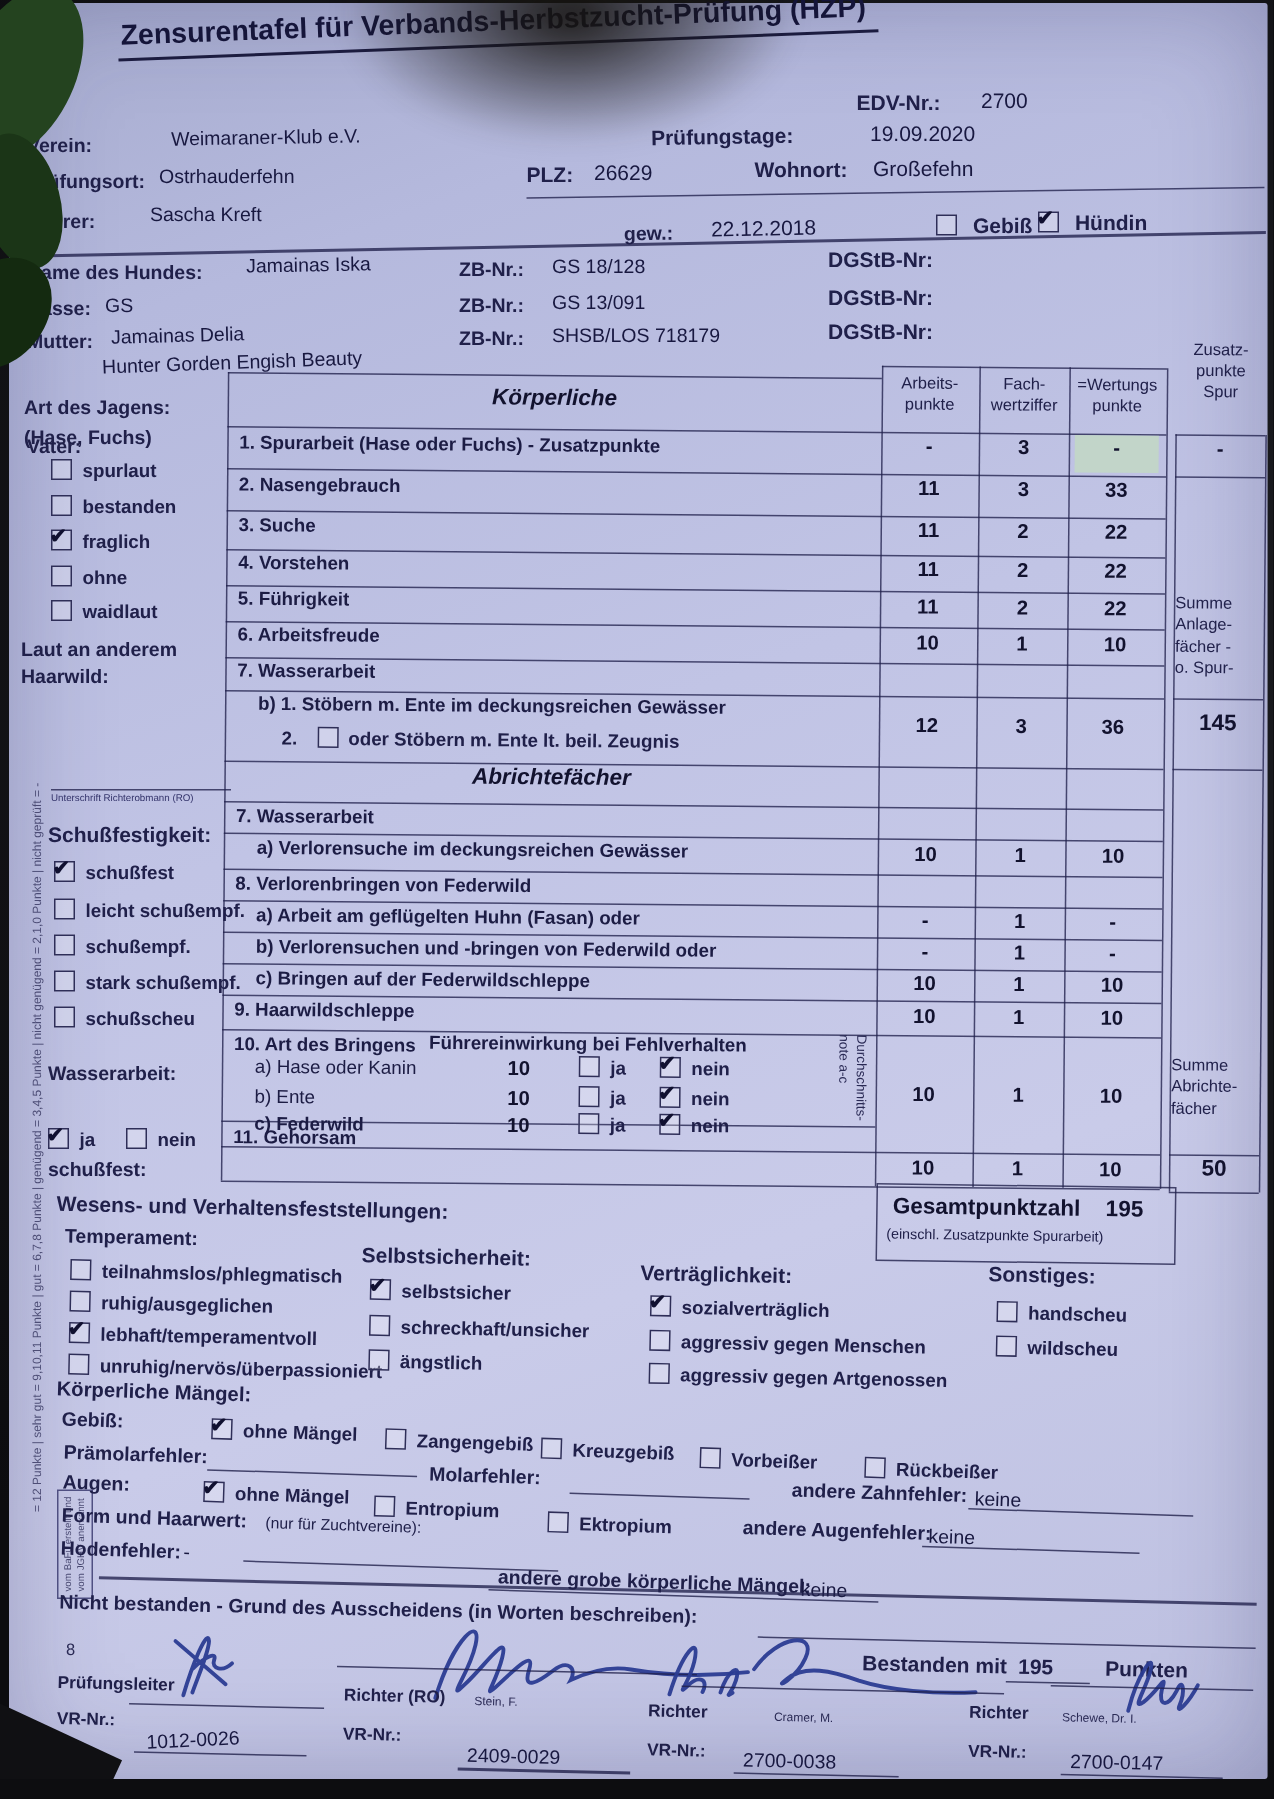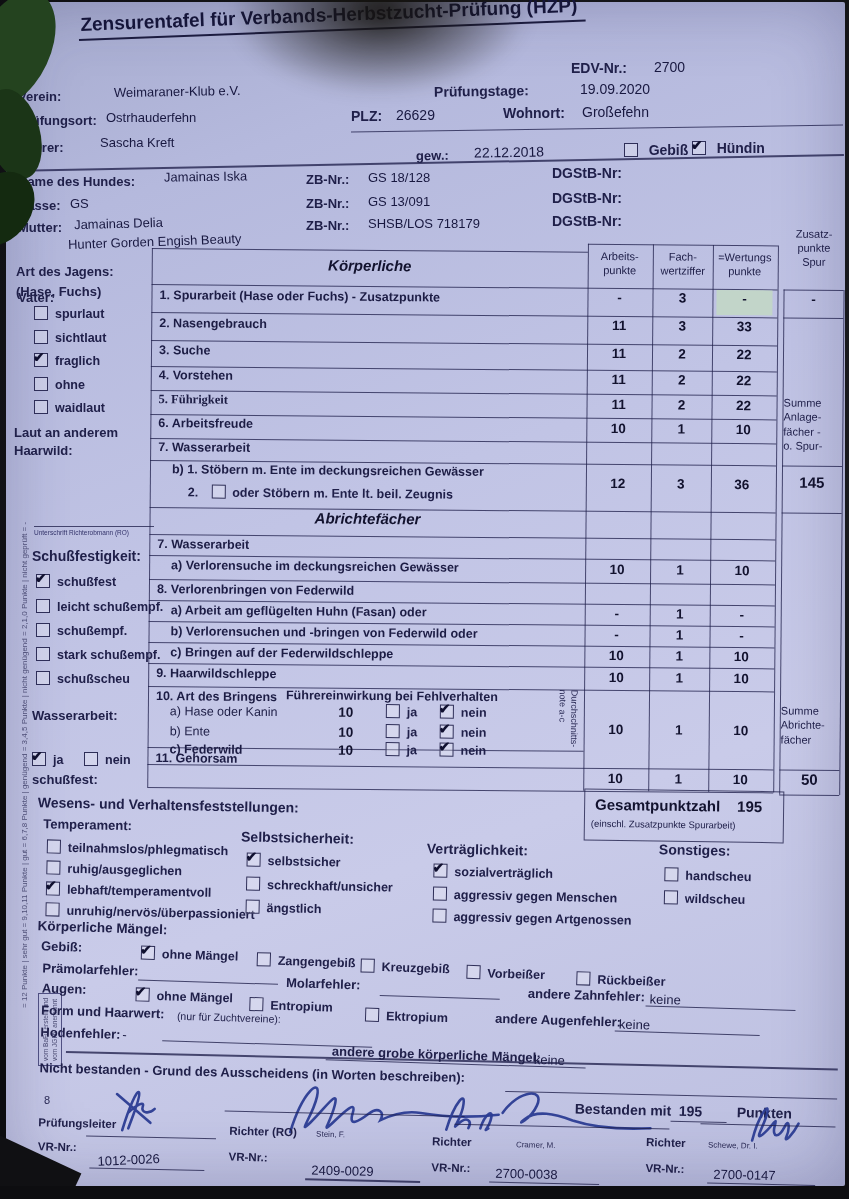--- a/index.html
+++ b/index.html
@@ -86,21 +86,21 @@
     <span class="pos lbl" style="left:300px;top:216px;">ZB-Nr.:</span>
     <span class="pos val" style="left:362px;top:214px;">SHSB/LOS 718179</span>
     <span class="pos lbl" style="left:546px;top:211px;font-size:14px;">DGStB-Nr:</span>
 
     <span class="pos lbl" style="left:12px;top:256px;margin-top:32px;">Vater:</span>
     <span class="pos val" style="left:62px;top:232px;transform:rotate(-2deg);">Hunter Gorden Engish Beauty</span>
 
     <span class="pos lbl" style="left:10px;top:262px;">Art des Jagens:</span>
     <span class="pos lbl" style="left:10px;top:282px;">(Hase, Fuchs)</span>
     <span class="pos" style="left:28px;top:304px;"><span class="cb" data-checked="false"></span><span class="cbl">spurlaut</span></span>
-    <span class="pos" style="left:28px;top:328px;"><span class="cb" data-checked="false"></span><span class="cbl">sichtlaut</span></span>
+    <span class="pos" style="left:28px;top:328px;"><span class="cb" data-checked="false"></span><span class="cbl">bestanden</span></span>
     <span class="pos" style="left:28px;top:351px;"><span class="cb" data-checked="true"></span><span class="cbl">fraglich</span></span>
     <span class="pos" style="left:28px;top:375px;"><span class="cb" data-checked="false"></span><span class="cbl">ohne</span></span>
     <span class="pos" style="left:28px;top:398px;"><span class="cb" data-checked="false"></span><span class="cbl">waidlaut</span></span>
     <span class="pos lbl pre" style="left:8px;top:422px;line-height:1.4;">Laut an anderem
 Haarwild:</span>
 
     <div class="hline" style="left:28px;top:524px;width:120px;"></div>
     <span class="pos" style="left:28px;top:527px;font-size:6.5px;color:#33336a;">Unterschrift Richterobmann (RO)</span>
 
     <span class="pos lbl" style="left:26px;top:546px;font-size:14px;">Schußfestigkeit:</span>
@@ -169,21 +169,21 @@
       <span class="colh" style="left:662px;top:-16px;">Zusatz-
 punkte
 Spur</span>
 
       <div class="pos" style="left:565px;top:47px;width:56px;height:25px;background:#c2d8c4;opacity:.85;"></div>
 
       <span class="rowlbl" style="left:8px;top:50px;">1. Spurarbeit  (Hase oder Fuchs) - Zusatzpunkte</span>
       <span class="rowlbl" style="left:8px;top:78px;">2. Nasengebrauch</span>
       <span class="rowlbl" style="left:8px;top:105px;">3. Suche</span>
       <span class="rowlbl" style="left:8px;top:130px;">4. Vorstehen</span>
-      <span class="rowlbl" style="left:8px;top:154px;font-family:Liberation Serif, serif;">5. Führigkeit</span>
+      <span class="rowlbl" style="left:8px;top:154px;">5. Führigkeit</span>
       <span class="rowlbl" style="left:8px;top:178px;">6. Arbeitsfreude</span>
       <span class="rowlbl" style="left:8px;top:202px;">7. Wasserarbeit</span>
       <span class="rowlbl" style="left:22px;top:224px;">b) 1. Stöbern m. Ente im deckungsreichen Gewässer</span>
       <span class="rowlbl" style="left:38px;top:246px;">
         <span>2.</span>
         <span class="cb" style="margin-left:10px;" data-checked="false"></span>
         <span class="cbl" style="margin-left:3px;">oder Stöbern m. Ente lt. beil. Zeugnis</span>
       </span>
 
       <span class="cell" style="left:218px;top:270px;font-style:italic;font-size:15px;">Abrichtefächer</span>

